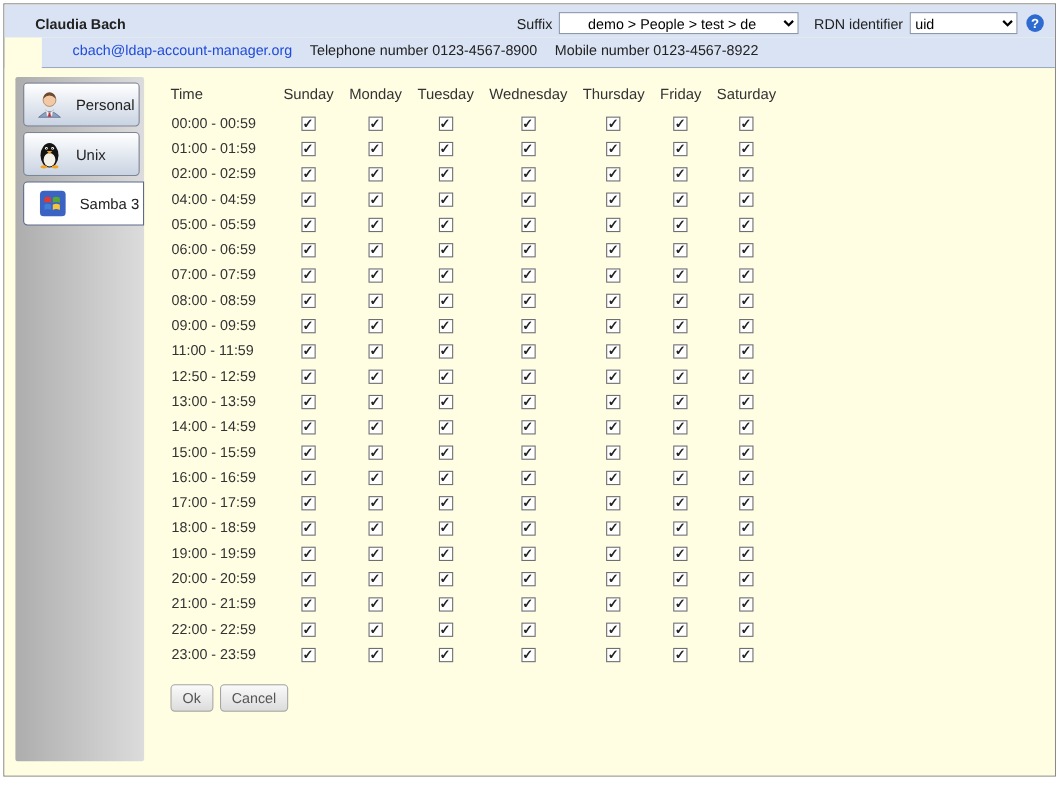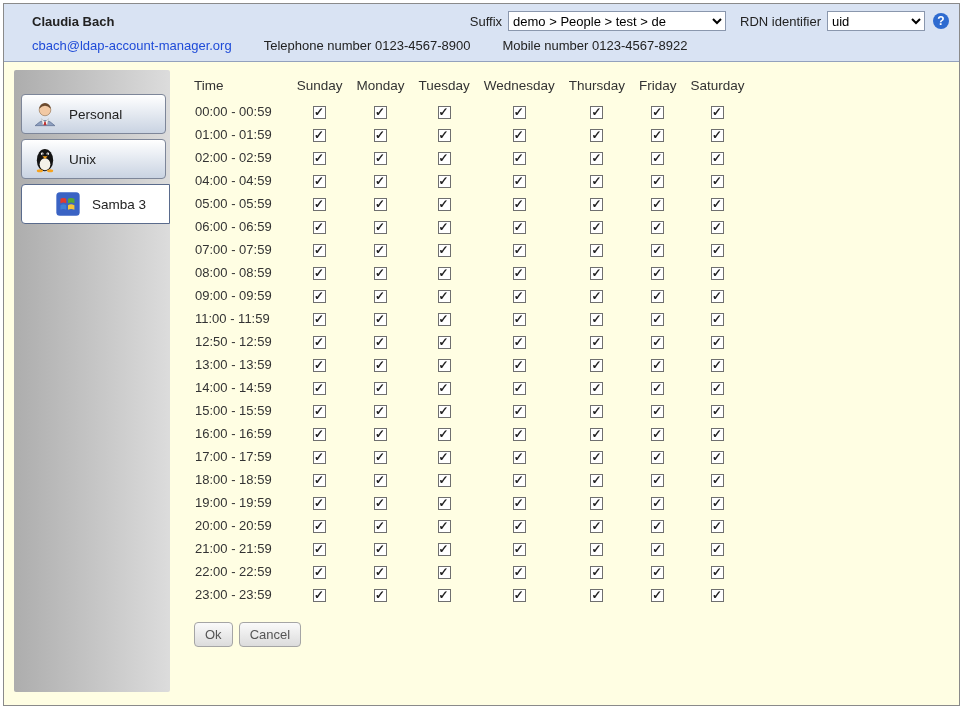--- a/index.html
+++ b/index.html
@@ -20,42 +20,42 @@
     display:flex; align-items:center;
     padding:7px 10px 3px 28px; font-size:13px; white-space:nowrap;
   }
   .username { font-weight:bold; }
   .row1 .spacer { flex:1; }
   .hdr-label { color:#222; margin:0 6px 0 14px; }
   select {
     font-family:"Liberation Sans", sans-serif; font-size:13px;
     background:#fff; border:1px solid #8a97ad; height:20px;
   }
-  .suffix-select { width:218px; }
+  .suffix-select { width:218px;text-align:center; }
   .rdn-select { width:98px; }
   .help-icon {
     display:inline-block; width:16px; height:16px; margin-left:8px;
     background:#2e6bd0; color:#fff; border-radius:50%;
     font-size:12px; font-weight:bold; text-align:center; line-height:16px;
     cursor:pointer;
   }
   .row2 {
-    display:flex; align-items:center; column-gap:32px;
+    display:flex; align-items:center; column-gap:16px;
     padding:4px 10px 8px 28px; font-size:13px;
-    border-bottom:1px solid #93a1bd; white-space:nowrap;
+    border-bottom:1px solid #93a1bd; white-space:nowrap;margin-left:34px;
   }
   .email-link { color:#1f4bd8; text-decoration:none; cursor:pointer; }
   .contact { color:#222; }
 
   
   .body-area { flex:1; display:flex; background:#fffee3; }
   .sidebar {
-    width:156px; margin:8px 0 13px 10px; flex:0 0 auto;
+    width:117px; margin:8px 0 13px 10px; flex:0 0 auto;
     background:linear-gradient(to right,#adadad,#dcdcdc);
-    border-radius:2px; padding-top:19px;
+    border-radius:2px; padding-top:0;
   }
   .tab {
     display:flex; align-items:center; gap:10px;
     height:40px; margin:5px 4px 5px 7px; padding-left:9px;
     border:1px solid #7d8699; border-radius:4px;
     background:linear-gradient(#ffffff,#c9d3e2);
     cursor:pointer;
   }
   .tab.active {
     background:#ffffff; border-color:#5a6b8c; margin-right:0;

